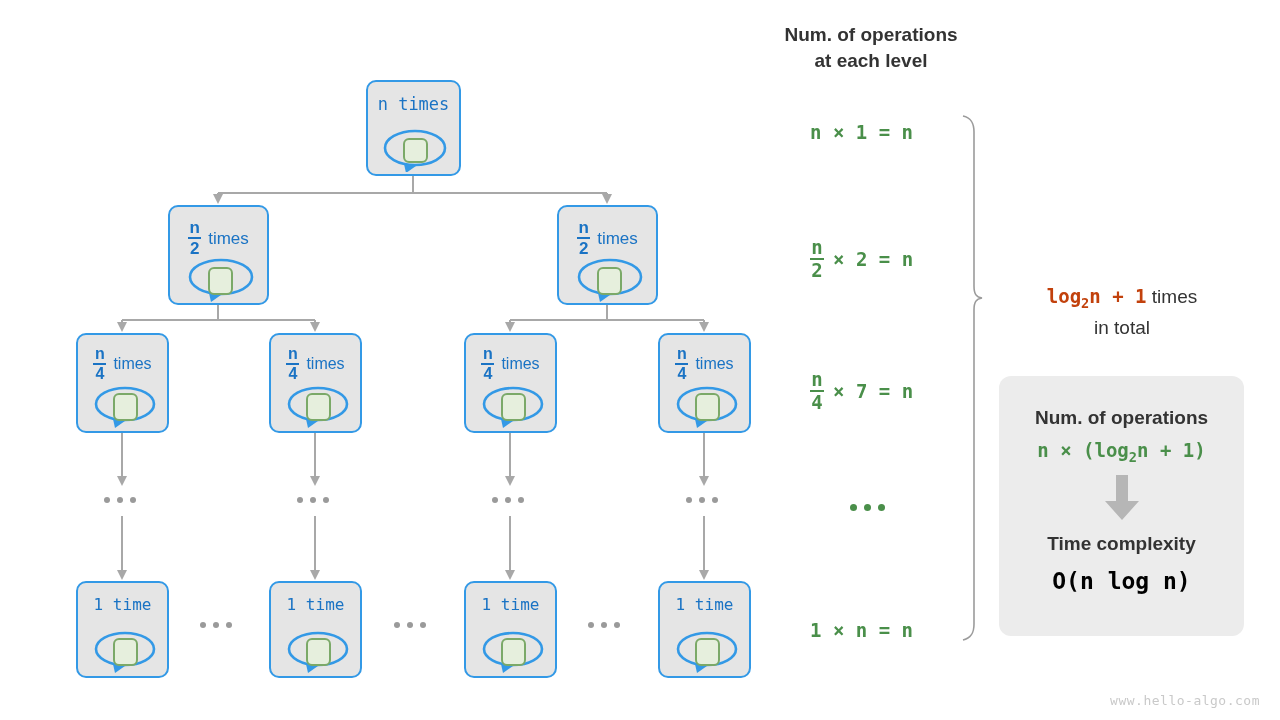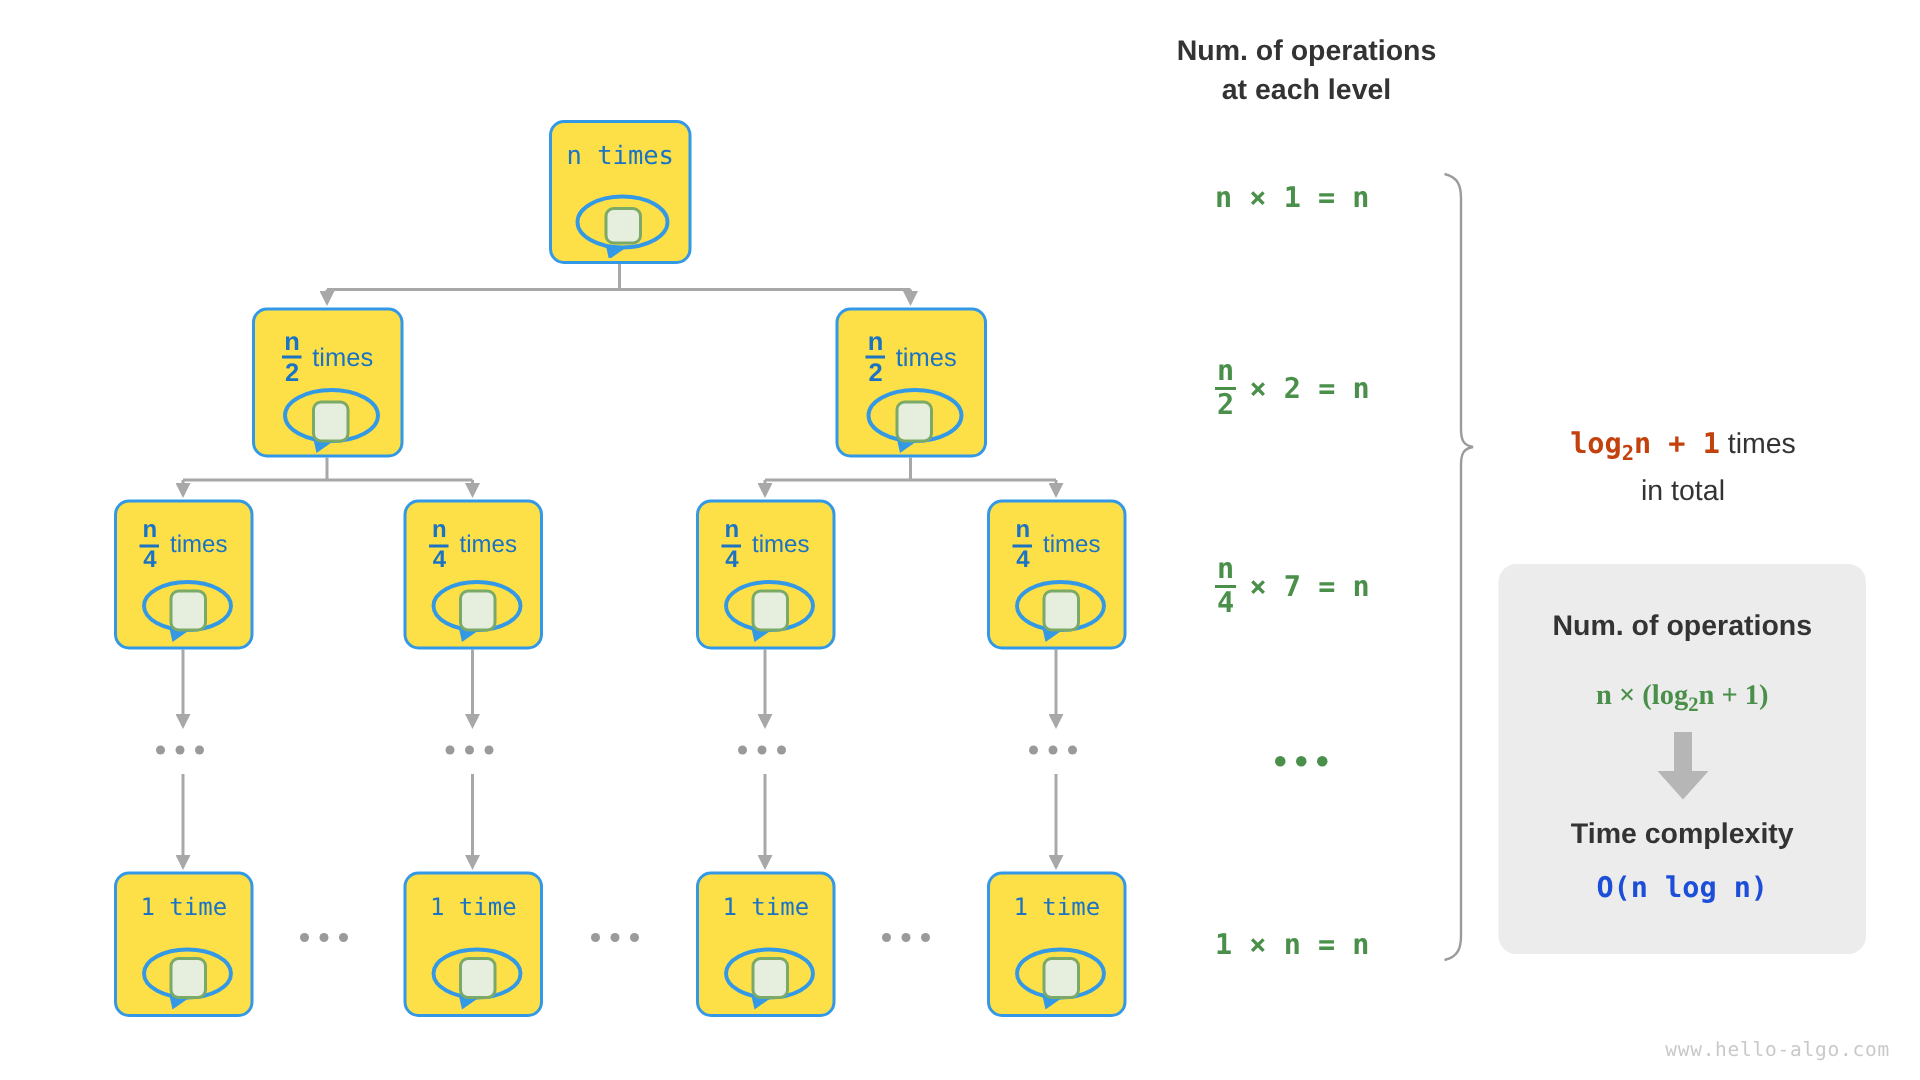--- a/index.html
+++ b/index.html
@@ -20,21 +20,21 @@
     position: absolute;
     left: 0; top: 0;
     width: 1280px;
     height: 720px;
   }
 
   
   .node {
     position: absolute;
     box-sizing: border-box;
-    background: #fde047;
+    background: #e5e5e5;
     border: 2px solid #3399e6;
     border-radius: 10px;
     display: flex;
     flex-direction: column;
     align-items: center;
   }
   .node-label {
     color: #1a73c4;
     font-family: "DejaVu Sans Mono", "Liberation Mono", monospace;
     white-space: nowrap;
@@ -147,24 +147,24 @@
     white-space: nowrap;
   }
   .card-f-green {
     color: #4a8f4a;
     font-family: "DejaVu Sans Mono", "Liberation Mono", monospace;
     font-weight: bold;
     font-size: 19px;
     white-space: nowrap;
   }
   .card-f-blue {
-    color: #1d4ed8;
-    font-family: "DejaVu Sans Mono", "Liberation Mono", monospace;
-    font-weight: bold;
-    font-size: 19px;
+    color: #000000;
+    font-family: "DejaVu Sans Mono", "Liberation Mono", monospace;
+    font-weight: bold;
+    font-size: 23px;
     white-space: nowrap;
   }
   .down-arrow { margin: 10px 0 12px; }
 
   .watermark {
     position: absolute;
     right: 20px;
     bottom: 12px;
     color: #c9c9c9;
     font-family: "DejaVu Sans Mono", "Liberation Mono", monospace;
@@ -433,21 +433,21 @@
     <span>1 × n = n</span>
   </div>
 
   <div class="levels-note" style="left:1000px; top:283px; width:244px;">
     <span class="mono-green"><span>log</span><sub>2</sub><span>n + 1</span></span><span> times</span><br>
     <span>in total</span>
   </div>
 
   <div class="card" style="left:999px; top:376px; width:245px; height:260px;">
     <div class="card-h" style="margin-top:31px;">Num. of operations</div>
-    <div class="card-f-green" style="margin-top:24px;font-family:Liberation Serif, serif;"><span>n × (log</span><sub>2</sub><span>n + 1)</span></div>
+    <div class="card-f-green" style="margin-top:10px;"><span>n × (log</span><sub>2</sub><span>n + 1)</span></div>
 
     <svg class="down-arrow" width="40" height="46">
       <path d="M14,0 L26,0 L26,26 L37,26 L20,45 L3,26 L14,26 Z" fill="#b6b6b6"></path>
     </svg>
 
     <div class="card-h">Time complexity</div>
     <div class="card-f-blue" style="margin-top:13px;">O(n log n)</div>
   </div>
 
   <div class="watermark">www.hello-algo.com</div>

